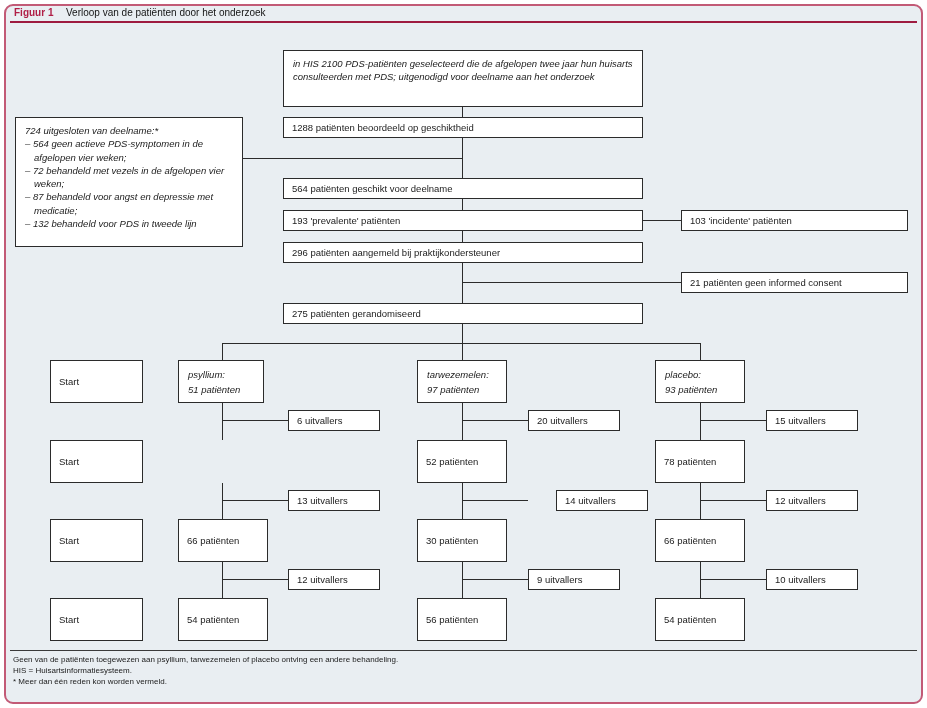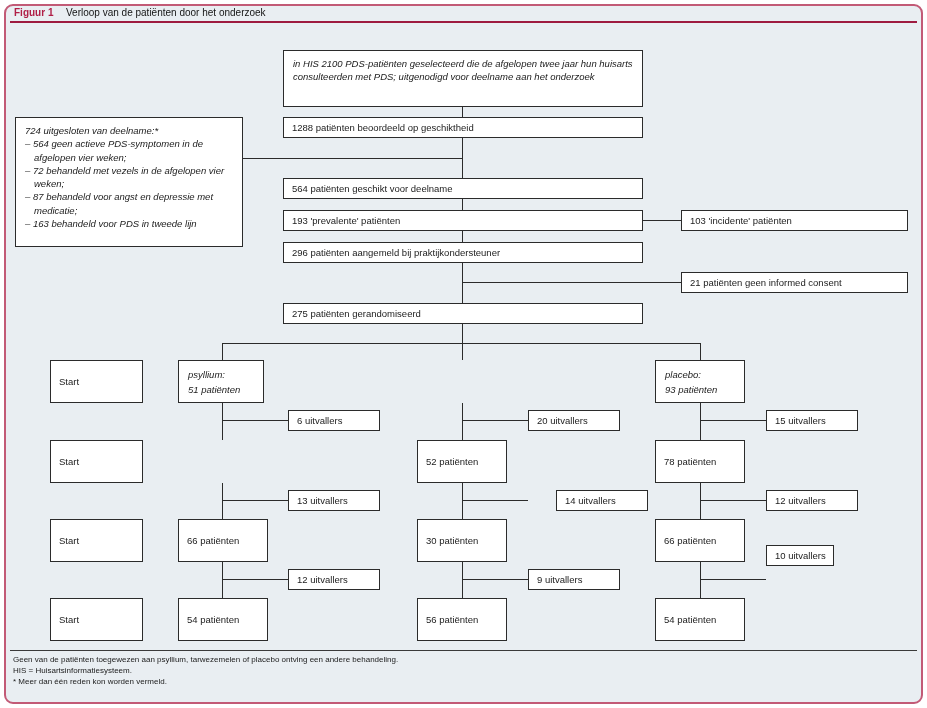--- a/index.html
+++ b/index.html
@@ -35,34 +35,38 @@
   <div class="box vcenter" style="left:283px;top:178px;width:360px;height:21px">564 patiënten geschikt voor deelname</div>
   <div class="box vcenter" style="left:283px;top:210px;width:360px;height:21px">193 'prevalente' patiënten</div>
   <div class="box vcenter" style="left:283px;top:242px;width:360px;height:21px">296 patiënten aangemeld bij praktijkondersteuner</div>
   <div class="box vcenter" style="left:283px;top:303px;width:360px;height:21px">275 patiënten gerandomiseerd</div>
 
   <div class="box pad" style="left:15px;top:117px;width:228px;height:130px">
     <div>724 uitgesloten van deelname:*</div>
     <div class="hang">– 564 geen actieve PDS-symptomen in de afgelopen vier weken;</div>
     <div class="hang">– 72 behandeld met vezels in de afgelopen vier weken;</div>
     <div class="hang">– 87 behandeld voor angst en depressie met medicatie;</div>
-    <div class="hang">– 163 behandeld voor PDS in tweede lijn</div>
+    <div class="hang">– 132 behandeld voor PDS in tweede lijn</div>
   </div>
 
   <div class="box vcenter" style="left:681px;top:210px;width:227px;height:21px">103 'incidente' patiënten</div>
   <div class="box vcenter" style="left:681px;top:272px;width:227px;height:21px">21 patiënten geen informed consent</div>
 
   <div class="box vcenter" style="left:50px;top:360px;width:93px;height:43px">Start</div>
   <div class="box vcenter" style="left:50px;top:440px;width:93px;height:43px">Start</div>
   <div class="box vcenter" style="left:50px;top:519px;width:93px;height:43px">Start</div>
   <div class="box vcenter" style="left:50px;top:598px;width:93px;height:43px">Start</div>
 
   <div class="box pad arm-hdr" style="left:178px;top:360px;width:86px;height:43px">
     <div>psyllium:</div>
     <div>51 patiënten</div>
+  </div>
+  <div class="box pad arm-hdr" style="left:417px;top:360px;width:90px;height:43px">
+    <div>tarwezemelen:</div>
+    <div>97 patiënten</div>
   </div>
   <div class="box pad arm-hdr" style="left:655px;top:360px;width:90px;height:43px">
     <div>placebo:</div>
     <div>93 patiënten</div>
   </div>
 
   <div class="box vcenter" style="left:288px;top:410px;width:92px;height:21px">6 uitvallers</div>
   <div class="box vcenter" style="left:528px;top:410px;width:92px;height:21px">20 uitvallers</div>
   <div class="box vcenter" style="left:766px;top:410px;width:92px;height:21px">15 uitvallers</div>
 
@@ -72,21 +76,21 @@
   <div class="box vcenter" style="left:288px;top:490px;width:92px;height:21px">13 uitvallers</div>
   <div class="box vcenter" style="left:556px;top:490px;width:92px;height:21px">14 uitvallers</div>
   <div class="box vcenter" style="left:766px;top:490px;width:92px;height:21px">12 uitvallers</div>
 
   <div class="box vcenter" style="left:178px;top:519px;width:90px;height:43px">66 patiënten</div>
   <div class="box vcenter" style="left:417px;top:519px;width:90px;height:43px">30 patiënten</div>
   <div class="box vcenter" style="left:655px;top:519px;width:90px;height:43px">66 patiënten</div>
 
   <div class="box vcenter" style="left:288px;top:569px;width:92px;height:21px">12 uitvallers</div>
   <div class="box vcenter" style="left:528px;top:569px;width:92px;height:21px">9 uitvallers</div>
-  <div class="box vcenter" style="left:766px;top:545px;width:68px;height:21px">10 uitvallers</div>
+  <div class="box vcenter" style="left:766px;top:569px;width:92px;height:21px">10 uitvallers</div>
 
   <div class="box vcenter" style="left:178px;top:598px;width:90px;height:43px">54 patiënten</div>
   <div class="box vcenter" style="left:417px;top:598px;width:90px;height:43px">56 patiënten</div>
   <div class="box vcenter" style="left:655px;top:598px;width:90px;height:43px">54 patiënten</div>
 
   <div class="ln" style="left:462px;top:107px;width:1px;height:10px"></div>
   <div class="ln" style="left:462px;top:138px;width:1px;height:40px"></div>
   <div class="ln" style="left:243px;top:158px;width:220px;height:1px"></div>
   <div class="ln" style="left:462px;top:199px;width:1px;height:11px"></div>
   <div class="ln" style="left:643px;top:220px;width:38px;height:1px"></div>

